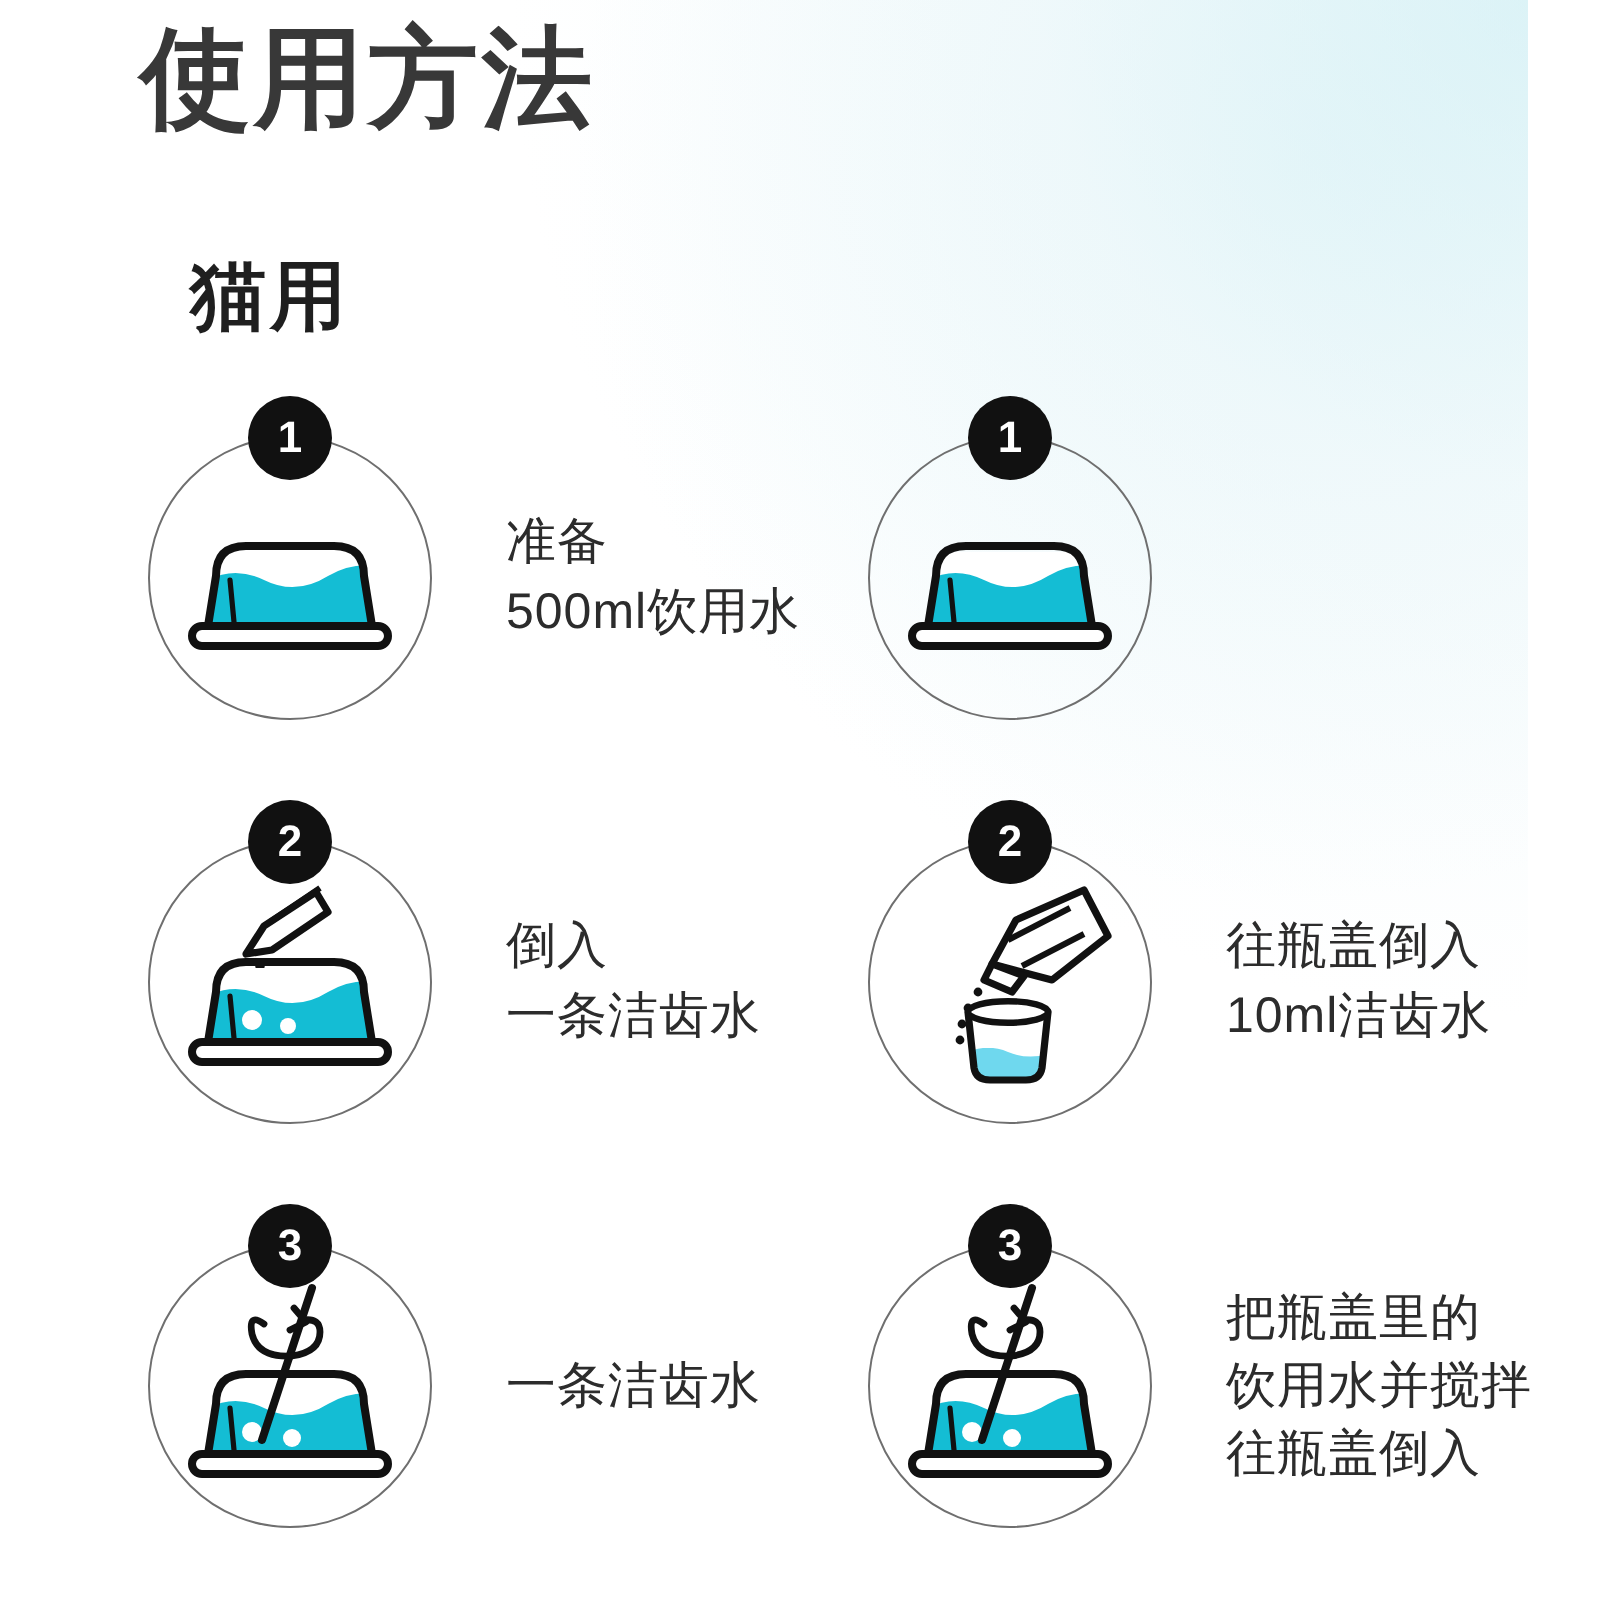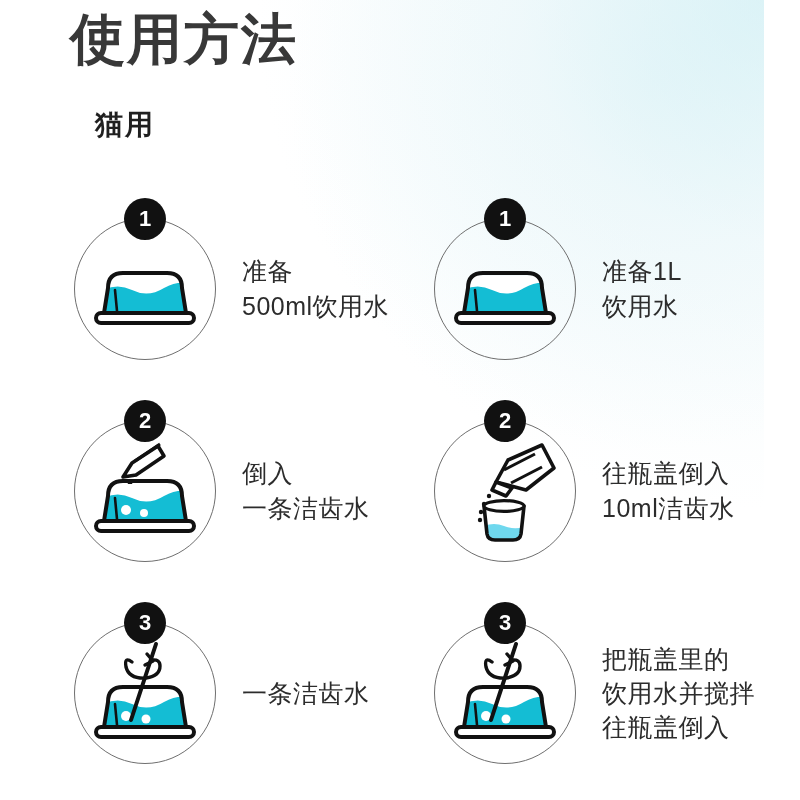--- a/index.html
+++ b/index.html
@@ -32,22 +32,22 @@
     font-weight: bold;
     color: #383838;
     letter-spacing: 2px;
     line-height: 1.15;
     white-space: nowrap;
   }
 
   
   .col-head {
     position: absolute;
-    top: 106px;
-    font-size: 28px;
+    top: 123px;
+    font-size: 38px;
     font-weight: bold;
     color: #1f1f1f;
     letter-spacing: 2px;
     white-space: nowrap;
   }
   .col-head.cat { left: 95px; }
   .col-head.dog { left: 455px; }
 
   
   .step {
@@ -92,21 +92,21 @@
     z-index: 2;
   }
   .step-text {
     margin-left: 26px;
     font-size: 25px;
     color: #2c2c2c;
     line-height: 1.42;
     letter-spacing: 0.5px;
     white-space: nowrap;
   }
-  .step-text .ln { display: block; }
+  .step-text .ln { display: block; margin-left: 11px; }
 
   
   .col-cat { left: 74px; }
   .col-dog { left: 434px; }
   
   .row-1 { top: 218px; }
   .row-2 { top: 420px; }
   .row-3 { top: 622px; }
 
   .row-3 .step-text { line-height: 1.36; }
@@ -224,24 +224,20 @@
         </defs>
         <g clip-path="url(#bowlClipD1)">
           <rect x="26" y="60" width="92" height="40" fill="#14bdd4"></rect>
           <path d="M26 74 Q42 64 58 72 Q74 80 90 70 Q104 62 118 66 L118 58 L26 58 Z" fill="#ffffff"></path>
         </g>
         <path d="M34 70 Q34 55 49 55 L93 55 Q108 55 108 70 L112 95 L30 95 Z" fill="none" stroke="#111111" stroke-width="4" stroke-linejoin="round"></path>
         <line x1="41" y1="72" x2="43" y2="93" stroke="#111111" stroke-width="2.6" stroke-linecap="round"></line>
         <rect x="22" y="95" width="98" height="10" rx="5" fill="#ffffff" stroke="#111111" stroke-width="4"></rect>
       </svg>
     </div>
-    <div class="step-text">
-      <span class="ln">准备1L</span>
-      <span class="ln">饮用水</span>
-    </div>
   </div>
 
   <div class="step col-dog row-2">
     <div class="circle-wrap">
       <div class="outline-circle"></div>
       <div class="badge">2</div>
       <svg class="art" viewBox="0 0 142 142">
         <defs>
           <clipPath id="cupClipD2">
             <path d="M50 86 L53 114 Q54 120 61 120 L79 120 Q86 120 87 114 L90 86 Z"></path>

